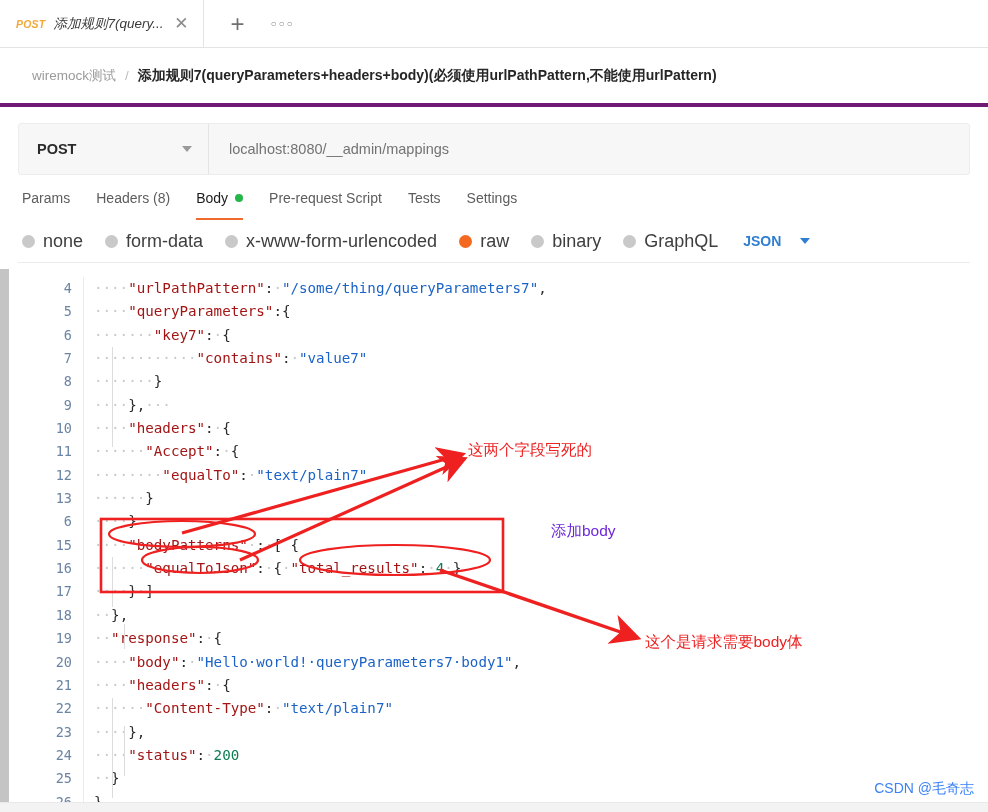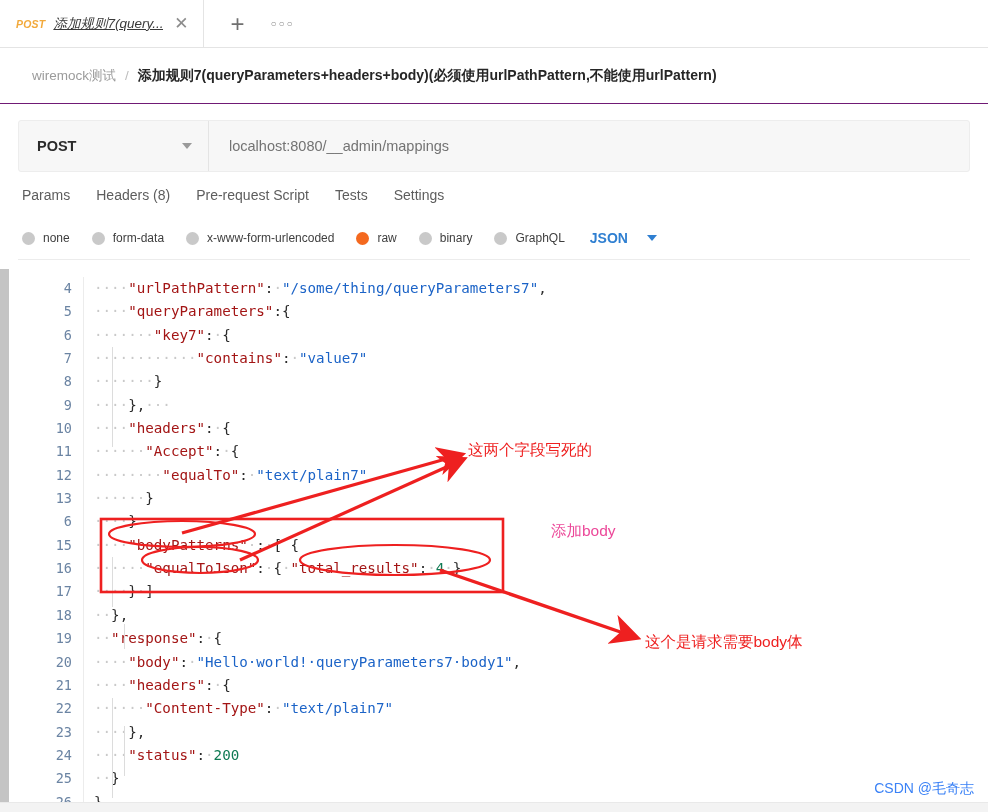--- a/index.html
+++ b/index.html
@@ -39,21 +39,20 @@
     letter-spacing: .2px;
     font-style: italic;
   }
   .req-tab .tabname {
     font-size: 13.5px;
     color: #3a3a3a;
     font-style: italic;
     white-space: nowrap;
     overflow: hidden;
     max-width: 120px;
-    text-decoration: underline;
   }
   .req-tab .close {
     margin-left: auto;
     width: 20px; height: 20px;
     display: flex; align-items: center; justify-content: center;
     color: #8d8d8d;
     font-size: 17px;
     line-height: 1;
   }
   .tab-actions {
@@ -64,21 +63,21 @@
   }
   .plus-icon { color: #707070; font-size: 24px; font-weight: 300; line-height: 1; }
   .dots-icon { color: #8d8d8d; font-size: 10px; letter-spacing: 2px; line-height: 1; }
 
   
   .crumbbar {
     height: 55px;
     display: flex;
     align-items: center;
     padding-left: 32px;
-    border-bottom: 1px solid #701a75;
+    border-bottom: 4px solid #701a75;
     background: #fff;
   }
   .crumb-root { font-size: 13.5px; color: #9b9b9b; }
   .crumb-sep  { font-size: 13.5px; color: #bdbdbd; margin: 0 9px; }
   .crumb-leaf { font-size: 14px; color: #262626; font-weight: 600; }
 
   
   .urlrow {
     margin: 16px 18px 0 18px;
     height: 50px;
@@ -153,21 +152,21 @@
     height: 42px;
     display: flex;
     align-items: center;
     border-bottom: 1px solid #ececec;
   }
   .rad {
     display: flex;
     align-items: center;
     gap: 8px;
     padding: 0 11px 0 11px;
-    font-size: 12px;
+    font-size: 18px;
     color: #3e3e3e;
   }
   .rad:first-child { padding-left: 4px; }
   .rad .circle {
     width: 13px; height: 13px;
     border-radius: 50%;
     background: #c9c9c9;
     display: inline-block;
   }
   .rad.sel .circle { background: #f4691f; }
@@ -306,20 +305,24 @@
     <span>localhost:8080/__admin/mappings</span>
   </div>
 </div>
 
 <div class="sectiontabs">
     <div class="sec-tab">
       <span>Params</span>
     </div>
     <div class="sec-tab">
       <span>Headers (8)</span>
+    </div>
+    <div class="sec-tab active">
+      <span>Body</span>
+      <span class="dot"></span>
     </div>
     <div class="sec-tab">
       <span>Pre-request Script</span>
     </div>
     <div class="sec-tab">
       <span>Tests</span>
     </div>
     <div class="sec-tab">
       <span>Settings</span>
     </div>
@@ -435,18 +438,18 @@
 
   <ellipse cx="200" cy="560" rx="58" ry="13" fill="none" stroke="#ee2020" stroke-width="2.2"></ellipse>
 
   <ellipse cx="395" cy="560" rx="95" ry="15" fill="none" stroke="#ee2020" stroke-width="2.2"></ellipse>
 
   <line x1="440" y1="570" x2="635" y2="637" stroke="#ee2020" stroke-width="3.4" marker-end="url(#ah)"></line>
 </svg>
 
 <div class="anno" id="labels-host">
     <div class="anno-label" style="left: 468px; top: 440px; color: rgb(238, 32, 32);">这两个字段写死的</div>
-    <div class="anno-label" style="left: 551px; top: 521px; color: #ec4899;">添加body</div>
+    <div class="anno-label" style="left: 551px; top: 521px; color: #6d28d9;">添加body</div>
     <div class="anno-label" style="left: 645px; top: 632px; color: rgb(238, 32, 32);">这个是请求需要body体</div>
   </div>
 
 <div class="watermark">CSDN @毛奇志</div>
 <div class="bottom-strip"></div>
 
 </body></html>

